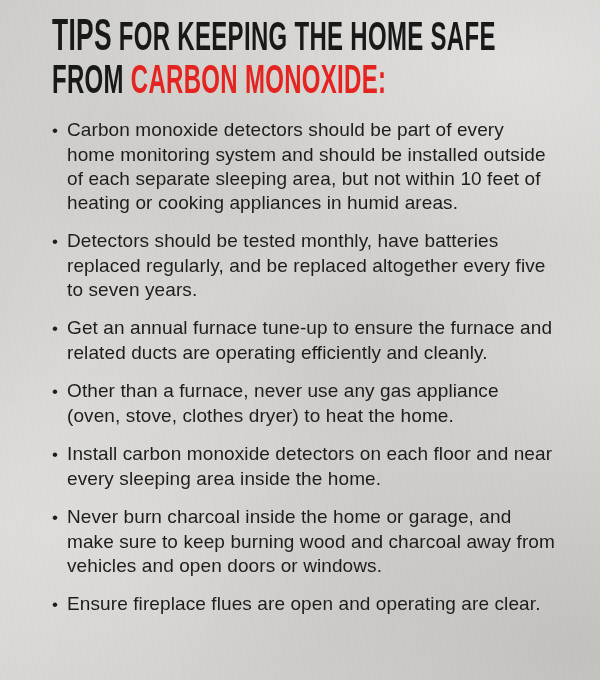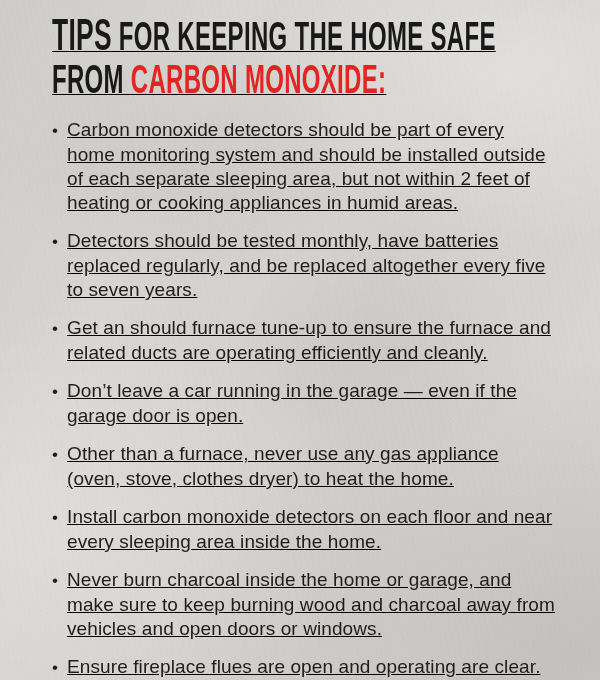--- a/index.html
+++ b/index.html
@@ -34,21 +34,20 @@
     background:
       repeating-linear-gradient(42deg, rgba(0,0,0,0.016) 0 1px, transparent 1px 3px),
       repeating-linear-gradient(-37deg, rgba(255,255,255,0.03) 0 1px, transparent 1px 4px),
       repeating-linear-gradient(78deg, rgba(0,0,0,0.012) 0 2px, transparent 2px 6px);
   }
   .page {
     position: relative;
     box-sizing: border-box;
     padding: 12px 44px 8px 52px;
     height: 100%;
-    text-decoration: underline;
   }
   
   .title-block { margin: 0 0 16px 0; }
   .t-line {
     transform: scaleX(0.60);
     transform-origin: 0 50%;
     white-space: nowrap;
     height: 45px;
     line-height: 45px;
     font-weight: 700;
@@ -88,23 +87,22 @@
 <div class="grain"></div>
 
 <div class="page">
 
   <header class="title-block">
     <div class="t-line"><span class="t-big">TIPS</span><span class="t-rest"> FOR KEEPING THE HOME SAFE</span></div>
     <div class="t-line"><span class="t-rest">FROM </span><span class="t-rest t-red">CARBON MONOXIDE:</span></div>
   </header>
 
   <ul class="tips">
-    <li><span class="bullet">•</span><span>Carbon monoxide detectors should be part of every home monitoring system and should be installed outside of each separate sleeping area, but not within 2 feet of heating or cooking appliances in humid areas.</span></li>
+    <li><span class="bullet">•</span><span>Carbon monoxide detectors should be part of every home monitoring system and should be installed outside of each separate sleeping area, but not within 10 feet of heating or cooking appliances in humid areas.</span></li>
     <li><span class="bullet">•</span><span>Detectors should be tested monthly, have batteries replaced regularly, and be replaced altogether every five to seven years.</span></li>
-    <li><span class="bullet">•</span><span>Get an should furnace tune-up to ensure the furnace and related ducts are operating efficiently and cleanly.</span></li>
-    <li><span class="bullet">•</span><span>Don’t leave a car running in the garage — even if the garage door is open.</span></li>
+    <li><span class="bullet">•</span><span>Get an annual furnace tune-up to ensure the furnace and related ducts are operating efficiently and cleanly.</span></li>
     <li><span class="bullet">•</span><span>Other than a furnace, never use any gas appliance (oven, stove, clothes dryer) to heat the home.</span></li>
     <li><span class="bullet">•</span><span>Install carbon monoxide detectors on each floor and near every sleeping area inside the home.</span></li>
     <li><span class="bullet">•</span><span>Never burn charcoal inside the home or garage, and make sure to keep burning wood and charcoal away from vehicles and open doors or windows.</span></li>
     <li><span class="bullet">•</span><span>Ensure fireplace flues are open and operating are clear.</span></li>
   </ul>
 
 </div>
 
 </body></html>

